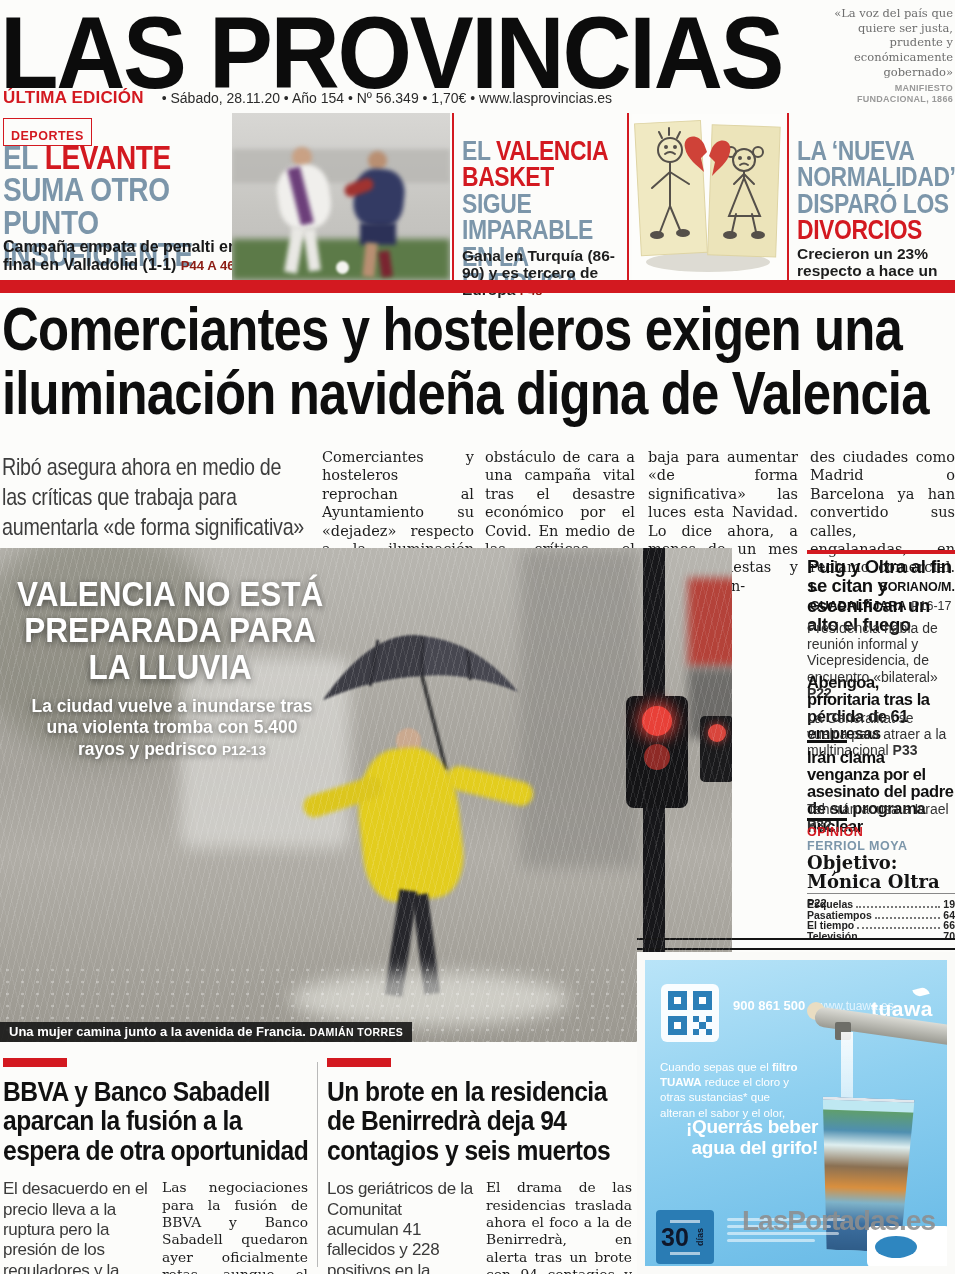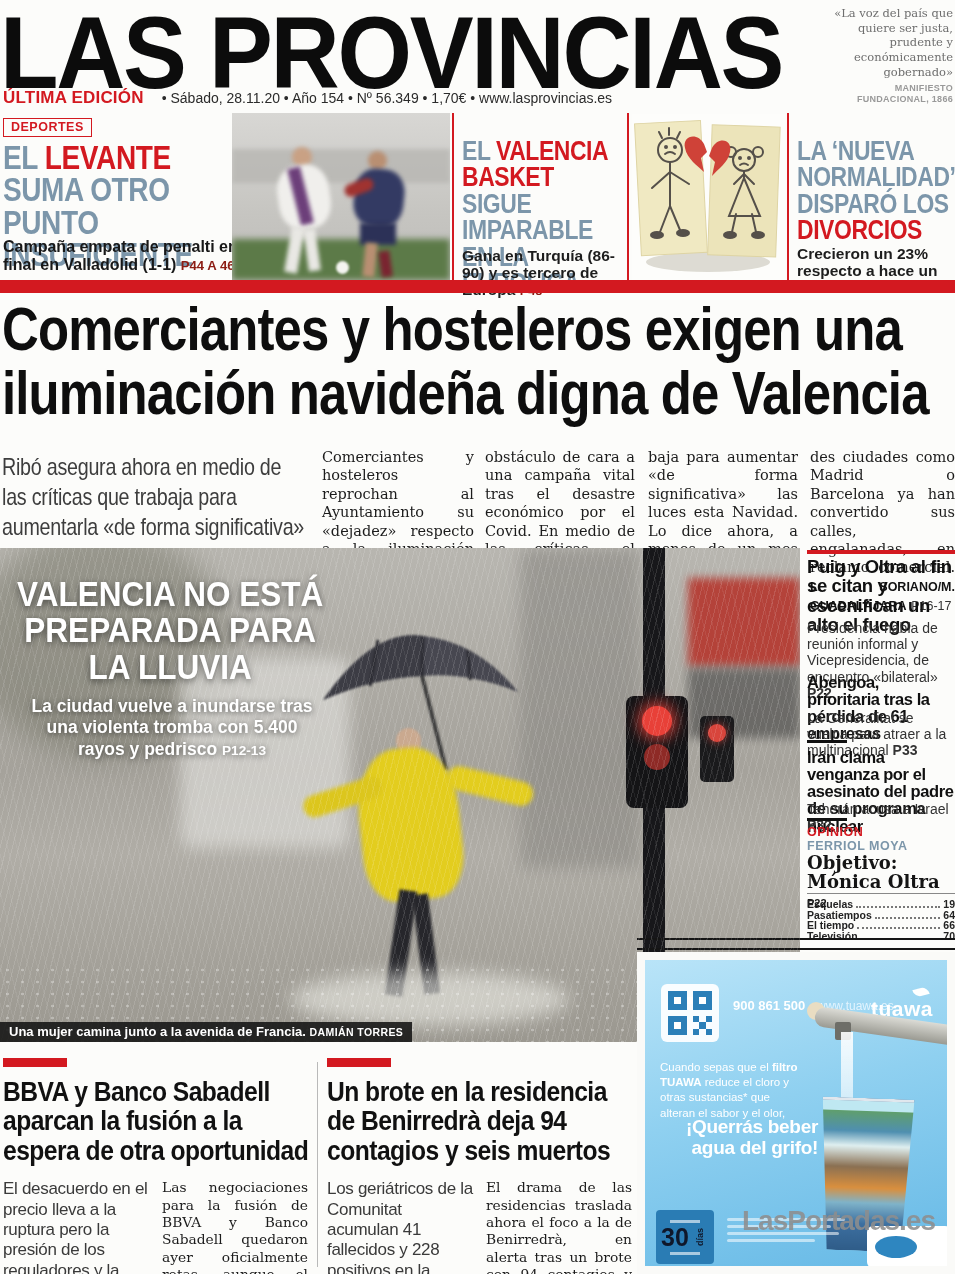--- a/index.html
+++ b/index.html
@@ -14,21 +14,21 @@
   .mast-quote{right:2px;top:6px;width:124px;text-align:right;font-family:"DejaVu Serif",serif;
               font-size:11.5px;line-height:1.28;color:#6e6e6e;}
   .mast-src{margin-top:3px;font-family:"Liberation Sans",sans-serif;font-size:9px;font-weight:bold;
             color:#999;letter-spacing:.3px;line-height:1.25;}
   .dateline{left:3px;top:88px;display:flex;align-items:baseline;gap:18px;white-space:nowrap;}
   .edition{color:#d31920;font-weight:bold;font-size:17px;letter-spacing:.2px;}
   .datetext{font-size:14px;color:#2b2b2b;}
 
   
   .kicker{left:3px;top:118px;border:1.5px solid #d31920;color:#d31920;font-weight:bold;
-          font-size:12.5px;padding:1px 7px 2px;letter-spacing:.5px;}
+          font-size:12.5px;padding:10px 7px 2px;letter-spacing:.5px;}
   .lev-head{left:3px;top:142px;width:282px;transform:scaleX(.85);font-size:33px;line-height:.98;
             font-weight:bold;color:#7c96aa;letter-spacing:-.5px;}
   .hl-red{color:#d31920;}
   .lev-sub{left:3px;top:238px;width:300px;font-size:16px;font-weight:bold;line-height:1.1;color:#181818;}
   .pageref{font-size:.82em;font-weight:bold;color:#8c1d14;}
   .vline-red{width:2px;background:#d31920;top:113px;height:167px;}
   .bas-head{left:462px;top:138px;width:188px;transform:scaleX(.85);font-size:27px;line-height:.98;
             font-weight:bold;color:#7c96aa;letter-spacing:-.5px;}
   .bas-sub{left:462px;top:247px;width:172px;font-size:15.5px;font-weight:600;line-height:1.1;color:#1d1d1d;}
   .div-head{left:797px;top:138px;width:186px;transform:scaleX(.85);font-size:27px;line-height:.98;
@@ -47,21 +47,21 @@
   .main-head{left:2px;top:297px;width:1165px;transform:scaleX(.82);transform-origin:top left;
              font-size:62px;line-height:1.04;font-weight:bold;letter-spacing:-1px;color:#0e0e0e;}
   .deck{left:2px;top:452px;width:376px;transform:scaleX(.82);transform-origin:top left;
         font-size:24px;line-height:1.24;color:#3d3d3d;letter-spacing:-.3px;}
   .bodycol{top:448px;font-family:"DejaVu Serif",serif;font-size:14.5px;line-height:1.27;
            text-align:justify;color:#1c1c1c;}
   .byline{font-family:"Liberation Sans",sans-serif;font-weight:bold;font-size:12.5px;color:#111;}
   .pref2{font-family:"Liberation Sans",sans-serif;font-size:12.5px;color:#333;}
 
   
-  .photo{left:0;top:548px;width:800px;height:494px;overflow:hidden;background:#a9a6a0;}
+  .photo{left:0;top:548px;width:732px;height:494px;overflow:hidden;background:#a9a6a0;}
   .photo .shape{position:absolute;}
   .rain{position:absolute;inset:0;z-index:4;opacity:.55;
     background:repeating-linear-gradient(104deg,rgba(255,255,255,.22) 0 1px,transparent 1px 6px),
                repeating-linear-gradient(76deg,rgba(255,255,255,.12) 0 1px,transparent 1px 9px);}
   .ph-title{left:10px;top:28px;width:356px;transform:scaleX(.9);transform-origin:top left;
             z-index:5;text-align:center;color:#fff;font-size:35px;line-height:1.04;font-weight:bold;
             text-shadow:0 2px 8px rgba(0,0,0,.55);}
   .ph-sub{left:22px;top:148px;width:300px;z-index:5;text-align:center;color:#fff;font-size:17.5px;
           line-height:1.22;font-weight:bold;text-shadow:0 1px 6px rgba(0,0,0,.6);}
   .ph-sub .pw{color:#fff;font-size:.78em;}

